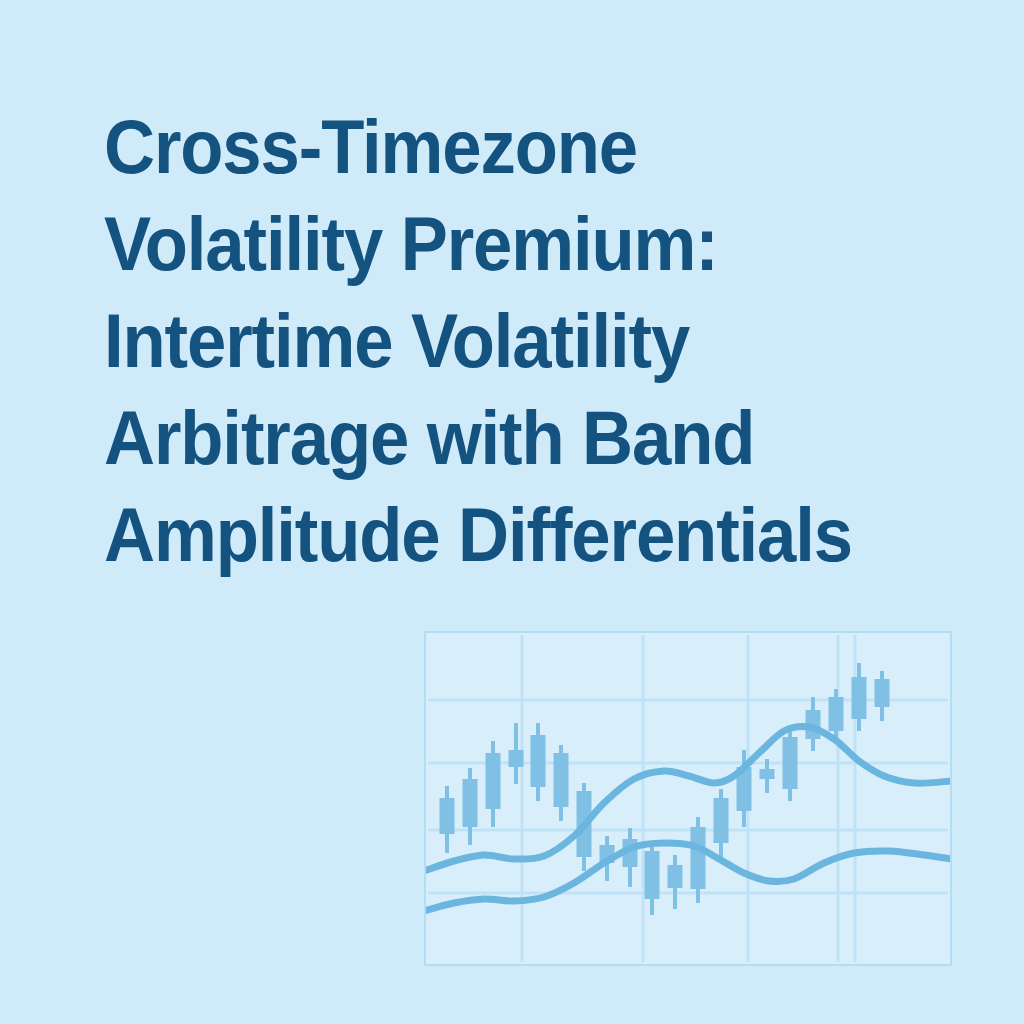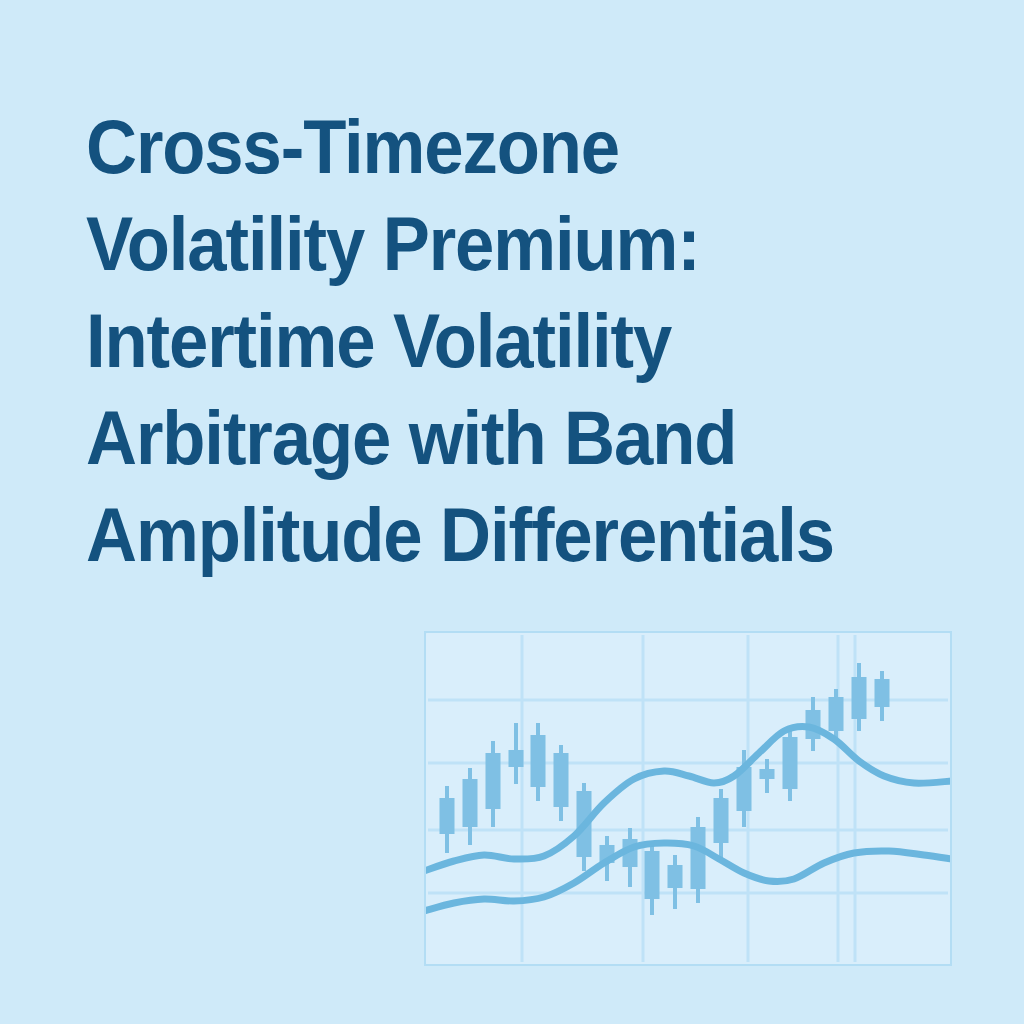--- a/index.html
+++ b/index.html
@@ -10,21 +10,21 @@
   }
   body {
     background:#cfeaf9;
     font-family:"Liberation Sans", sans-serif;
     position:relative;
   }
 
   
   #title-block {
     position:absolute;
-    left:86px;
+    left:104px;
     top:98px;
     width:880px;
   }
   .title-line {
     display:block;
     font-family:"Liberation Sans", sans-serif;
     font-weight:bold;
     font-size:76px;
     line-height:97px;
     letter-spacing:-1.2px;

